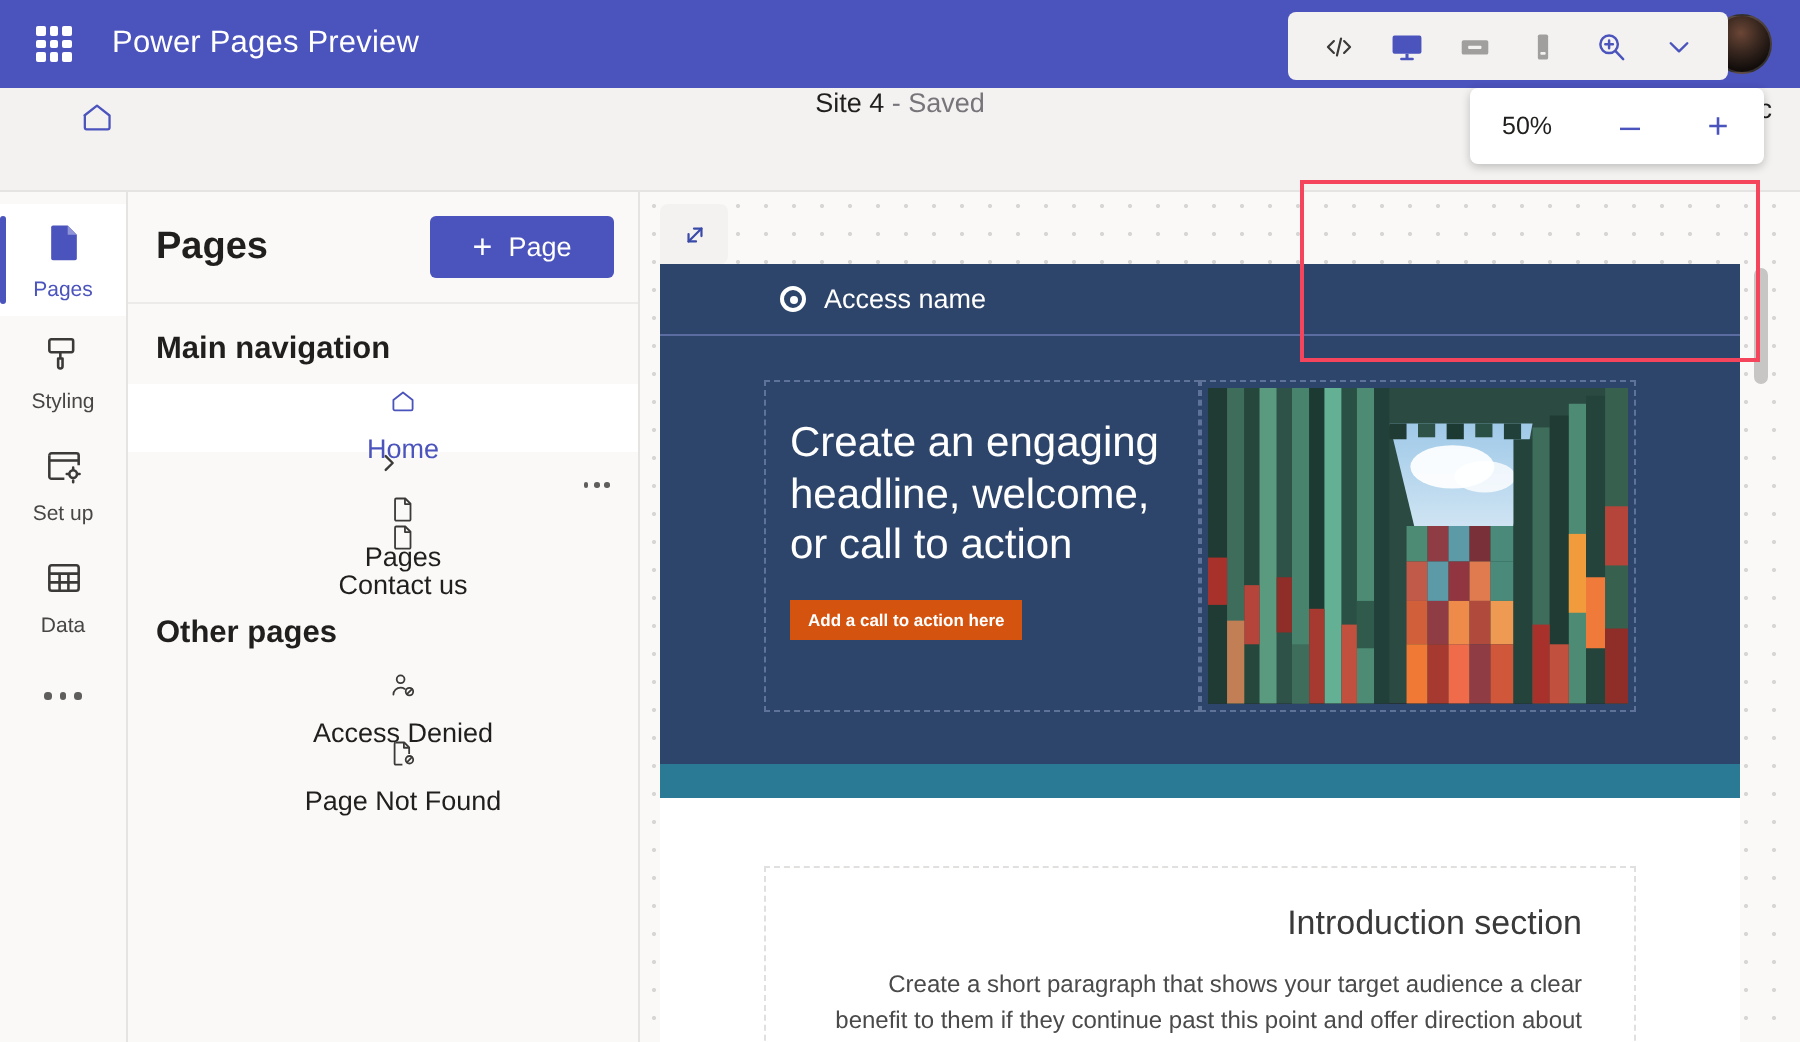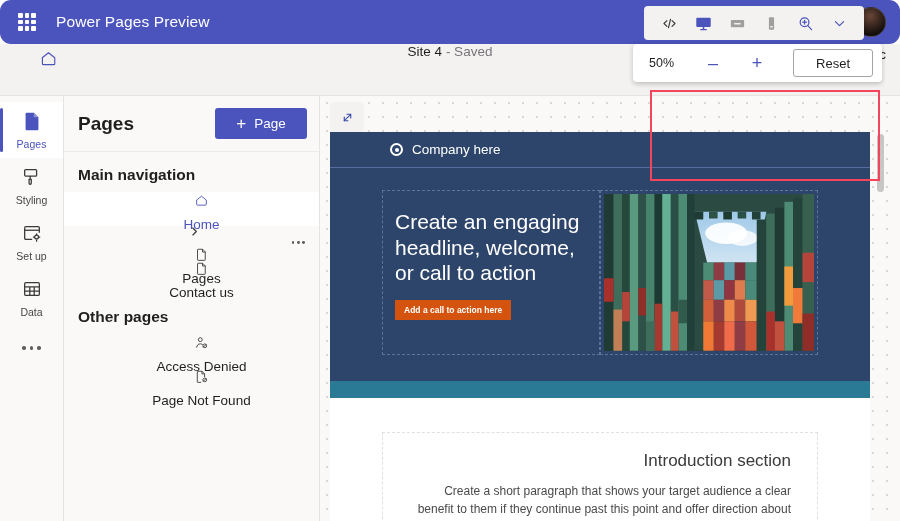--- a/index.html
+++ b/index.html
@@ -7,21 +7,21 @@
     width: 900px; height: 521px;
     font-family: "Liberation Sans", sans-serif;
     background: #ffffff;
     overflow: hidden;
   }
   .app { position: relative; width: 900px; height: 521px; }
 
   
   .brandbar {
     height: 44px; background: #4b53bc;
-    display: flex; align-items: center; padding: 0 14px; border-radius: 11px;
+    display: flex; align-items: center; padding: 0 14px;
   }
   .waffle { width: 26px; height: 26px; display: grid;
     grid-template-columns: repeat(3, 1fr); grid-template-rows: repeat(3, 1fr);
     gap: 2px; padding: 4px; cursor: pointer; }
   .waffle i { background: #ffffff; border-radius: 1px; display: block; }
   .brand-title {
     color: #ffffff; font-size: 15.5px; margin-left: 16px; letter-spacing: .1px;
   }
   .brand-right { margin-left: auto; display: flex; align-items: center; gap: 22px; }
   .bicon { color: #ffffff; display: flex; align-items: center; justify-content: center;
@@ -362,21 +362,21 @@
           <path d="M13.8 6.2L6.2 13.8"></path>
           <path d="M6.2 9.4V13.8h4.4"></path>
           <path d="M13.8 10.6V6.2H9.4"></path>
         </svg>
       </div>
 
       <div class="site-frame">
 
         <div class="site-header">
           <span class="logo-dot"></span>
-          <span class="company-name">Company here</span>
+          <span class="company-name">Access name</span>
         </div>
 
         <div class="hero">
           <div class="hero-left">
             <div class="hero-h1">Create an engaging headline, welcome, or call to action</div>
             <span class="cta">Add a call to action here</span>
           </div>
           <div class="hero-right">
             <div class="photo">
               <svg width="100%" height="100%" viewBox="0 0 220 160" preserveAspectRatio="none">
@@ -510,17 +510,16 @@
       <svg width="15" height="15" viewBox="0 0 16 16" fill="none" stroke="#4b53bc" stroke-width="1.3" stroke-linecap="round" stroke-linejoin="round">
         <path d="M3.6 6L8 10.3 12.4 6"></path>
       </svg>
     </div>
   </div>
 
   <div class="zoom-pop">
     <span class="zoom-val">50%</span>
     <span class="zbtn">–</span>
     <span class="zbtn">+</span>
-    <button class="reset-btn">Reset</button>
   </div>
 
   <div class="redbox"></div>
 </div>
 
 </body></html>

